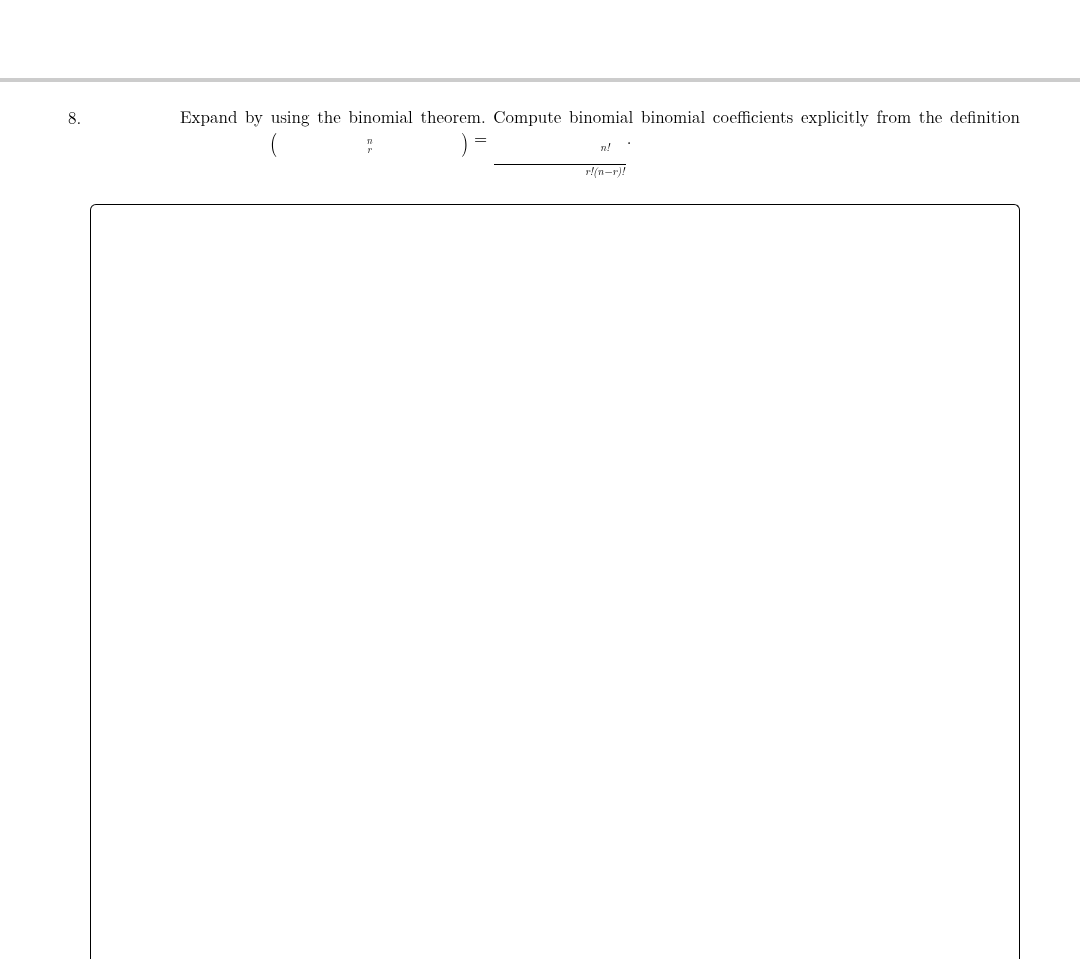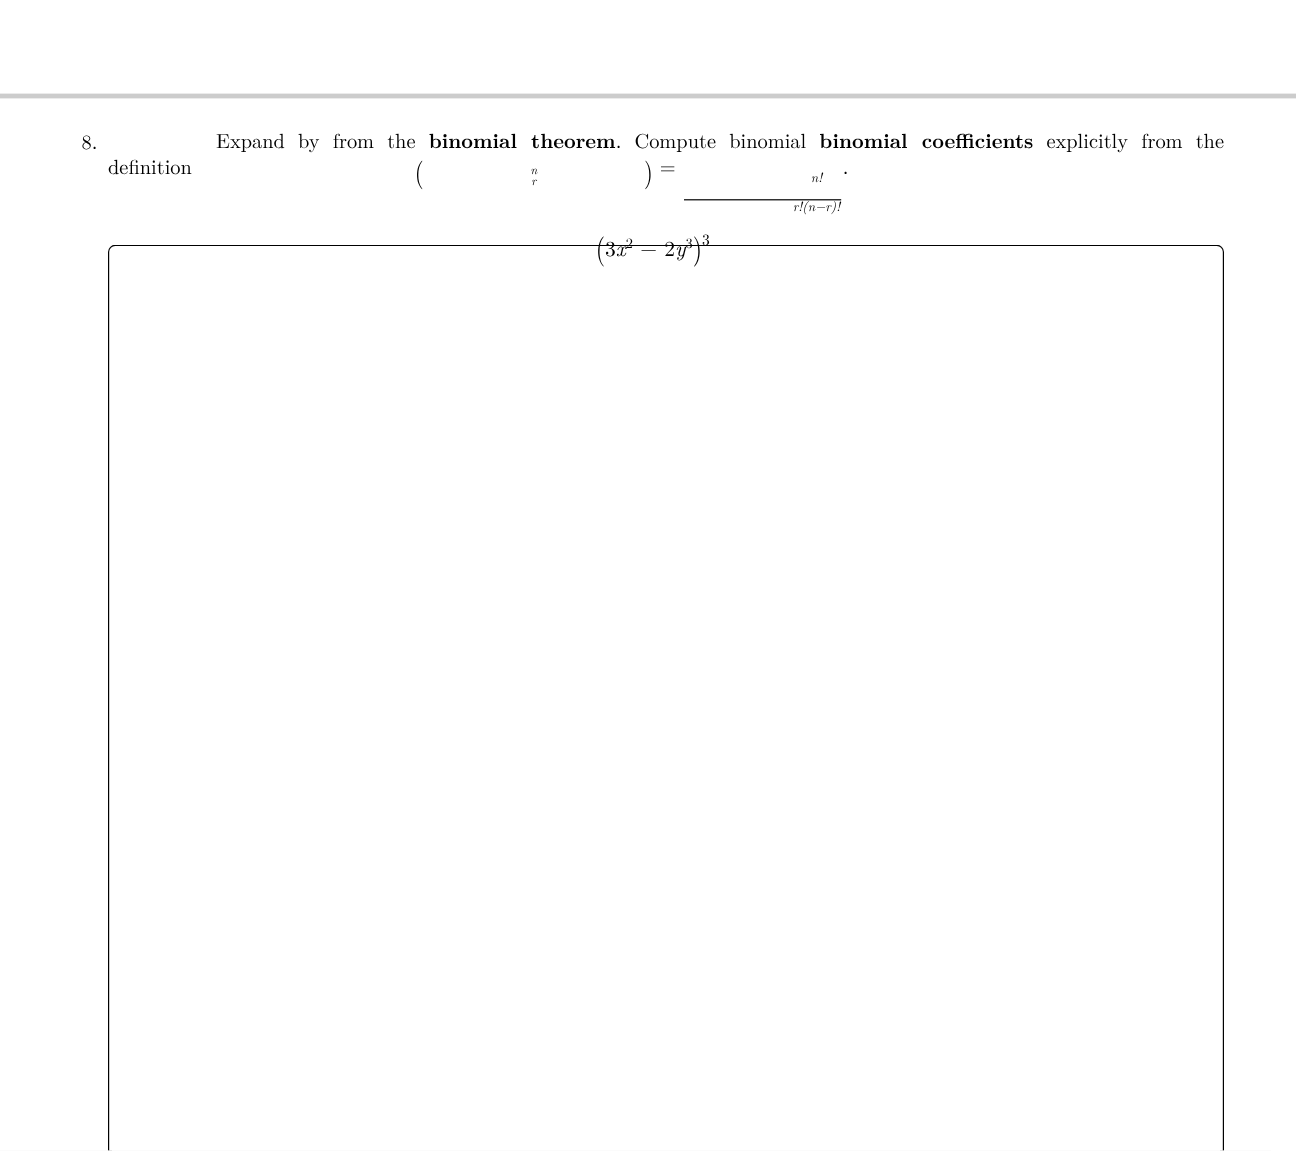--- a/index.html
+++ b/index.html
@@ -41,21 +41,21 @@
     line-height: 22px;
   }
   .prompt {
     margin-left: 22px;
     font-size: 17px;
     line-height: 21px;
     text-align: justify;
     text-indent: 90px;
   }
   .prompt b {
-    font-weight: 700;
+    font-weight: 400;
   }
   .nowrap { white-space: nowrap; }
   
   .binom-inline {
     display: inline-block;
     vertical-align: -4px;
     white-space: nowrap;
   }
   .binom-inline .paren {
     display: inline-block;
@@ -131,29 +131,26 @@
 </head>
 <body>
 
 <div class="page">
   <div class="hr-band"></div>
 
   <div class="content">
     <div class="problem">
       <span class="num">8.</span>
       <div class="prompt">
-        <span>Expand by from the </span><b>binomial theorem</b><span>. Compute binomial </span><b>binomial coefficients</b><span> explicitly from the definition </span><span class="nowrap"><span class="binom-inline"><span class="paren">(</span><span class="stack">
+        <span>Expand by using the </span><b>binomial theorem</b><span>. Compute binomial </span><b>binomial coefficients</b><span> explicitly from the definition </span><span class="nowrap"><span class="binom-inline"><span class="paren">(</span><span class="stack">
                 <span>n</span>
                 <span>r</span>
               </span><span class="paren">)</span></span><span> = </span><span class="frac-inline">
               <span>n!</span>
               <span class="den">r!(n−r)!</span>
             </span><span>.</span></span>
       </div>
 
-      <div class="display-math">
-        <span class="paren-big">(</span><span class="rm">3</span><span>x</span><sup>2</sup><span class="rm"> − </span><span class="rm">2</span><span>y</span><sup>3</sup><span class="paren-big">)</span><sup class="outer-sup">3</sup>
-      </div>
     </div>
   </div>
 
   <div class="answer-box"></div>
 </div>
 
 </body></html>

